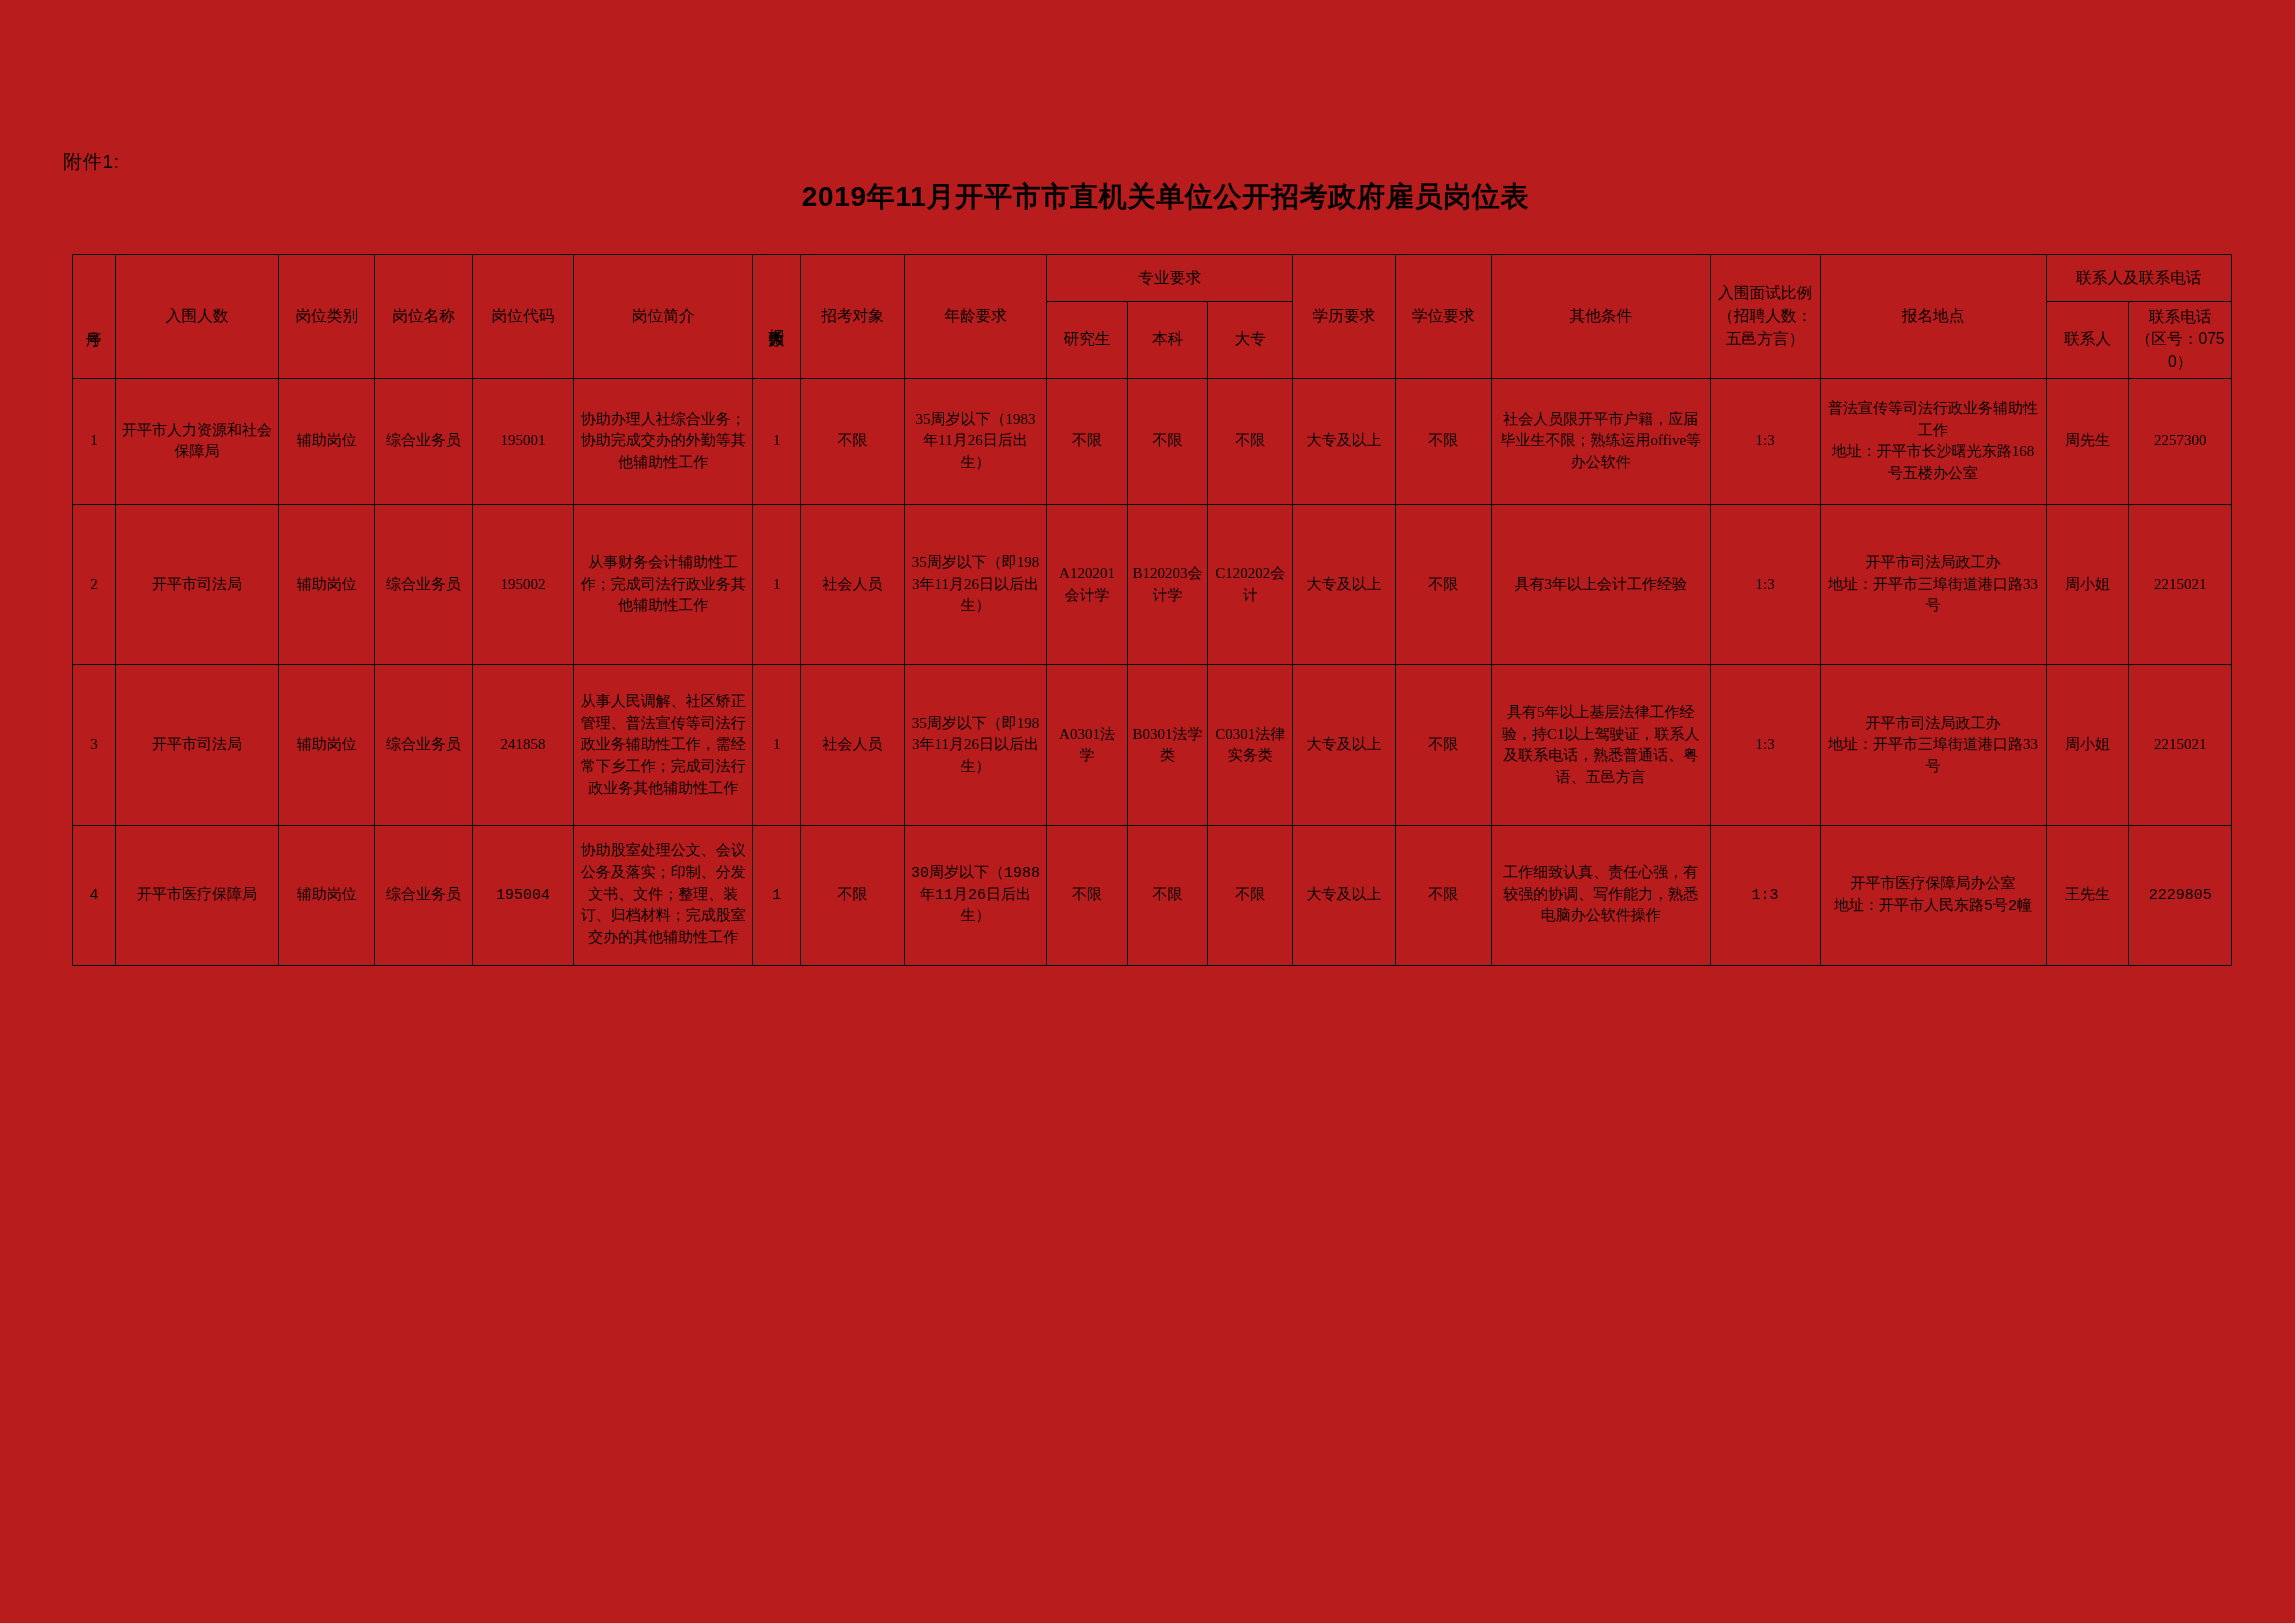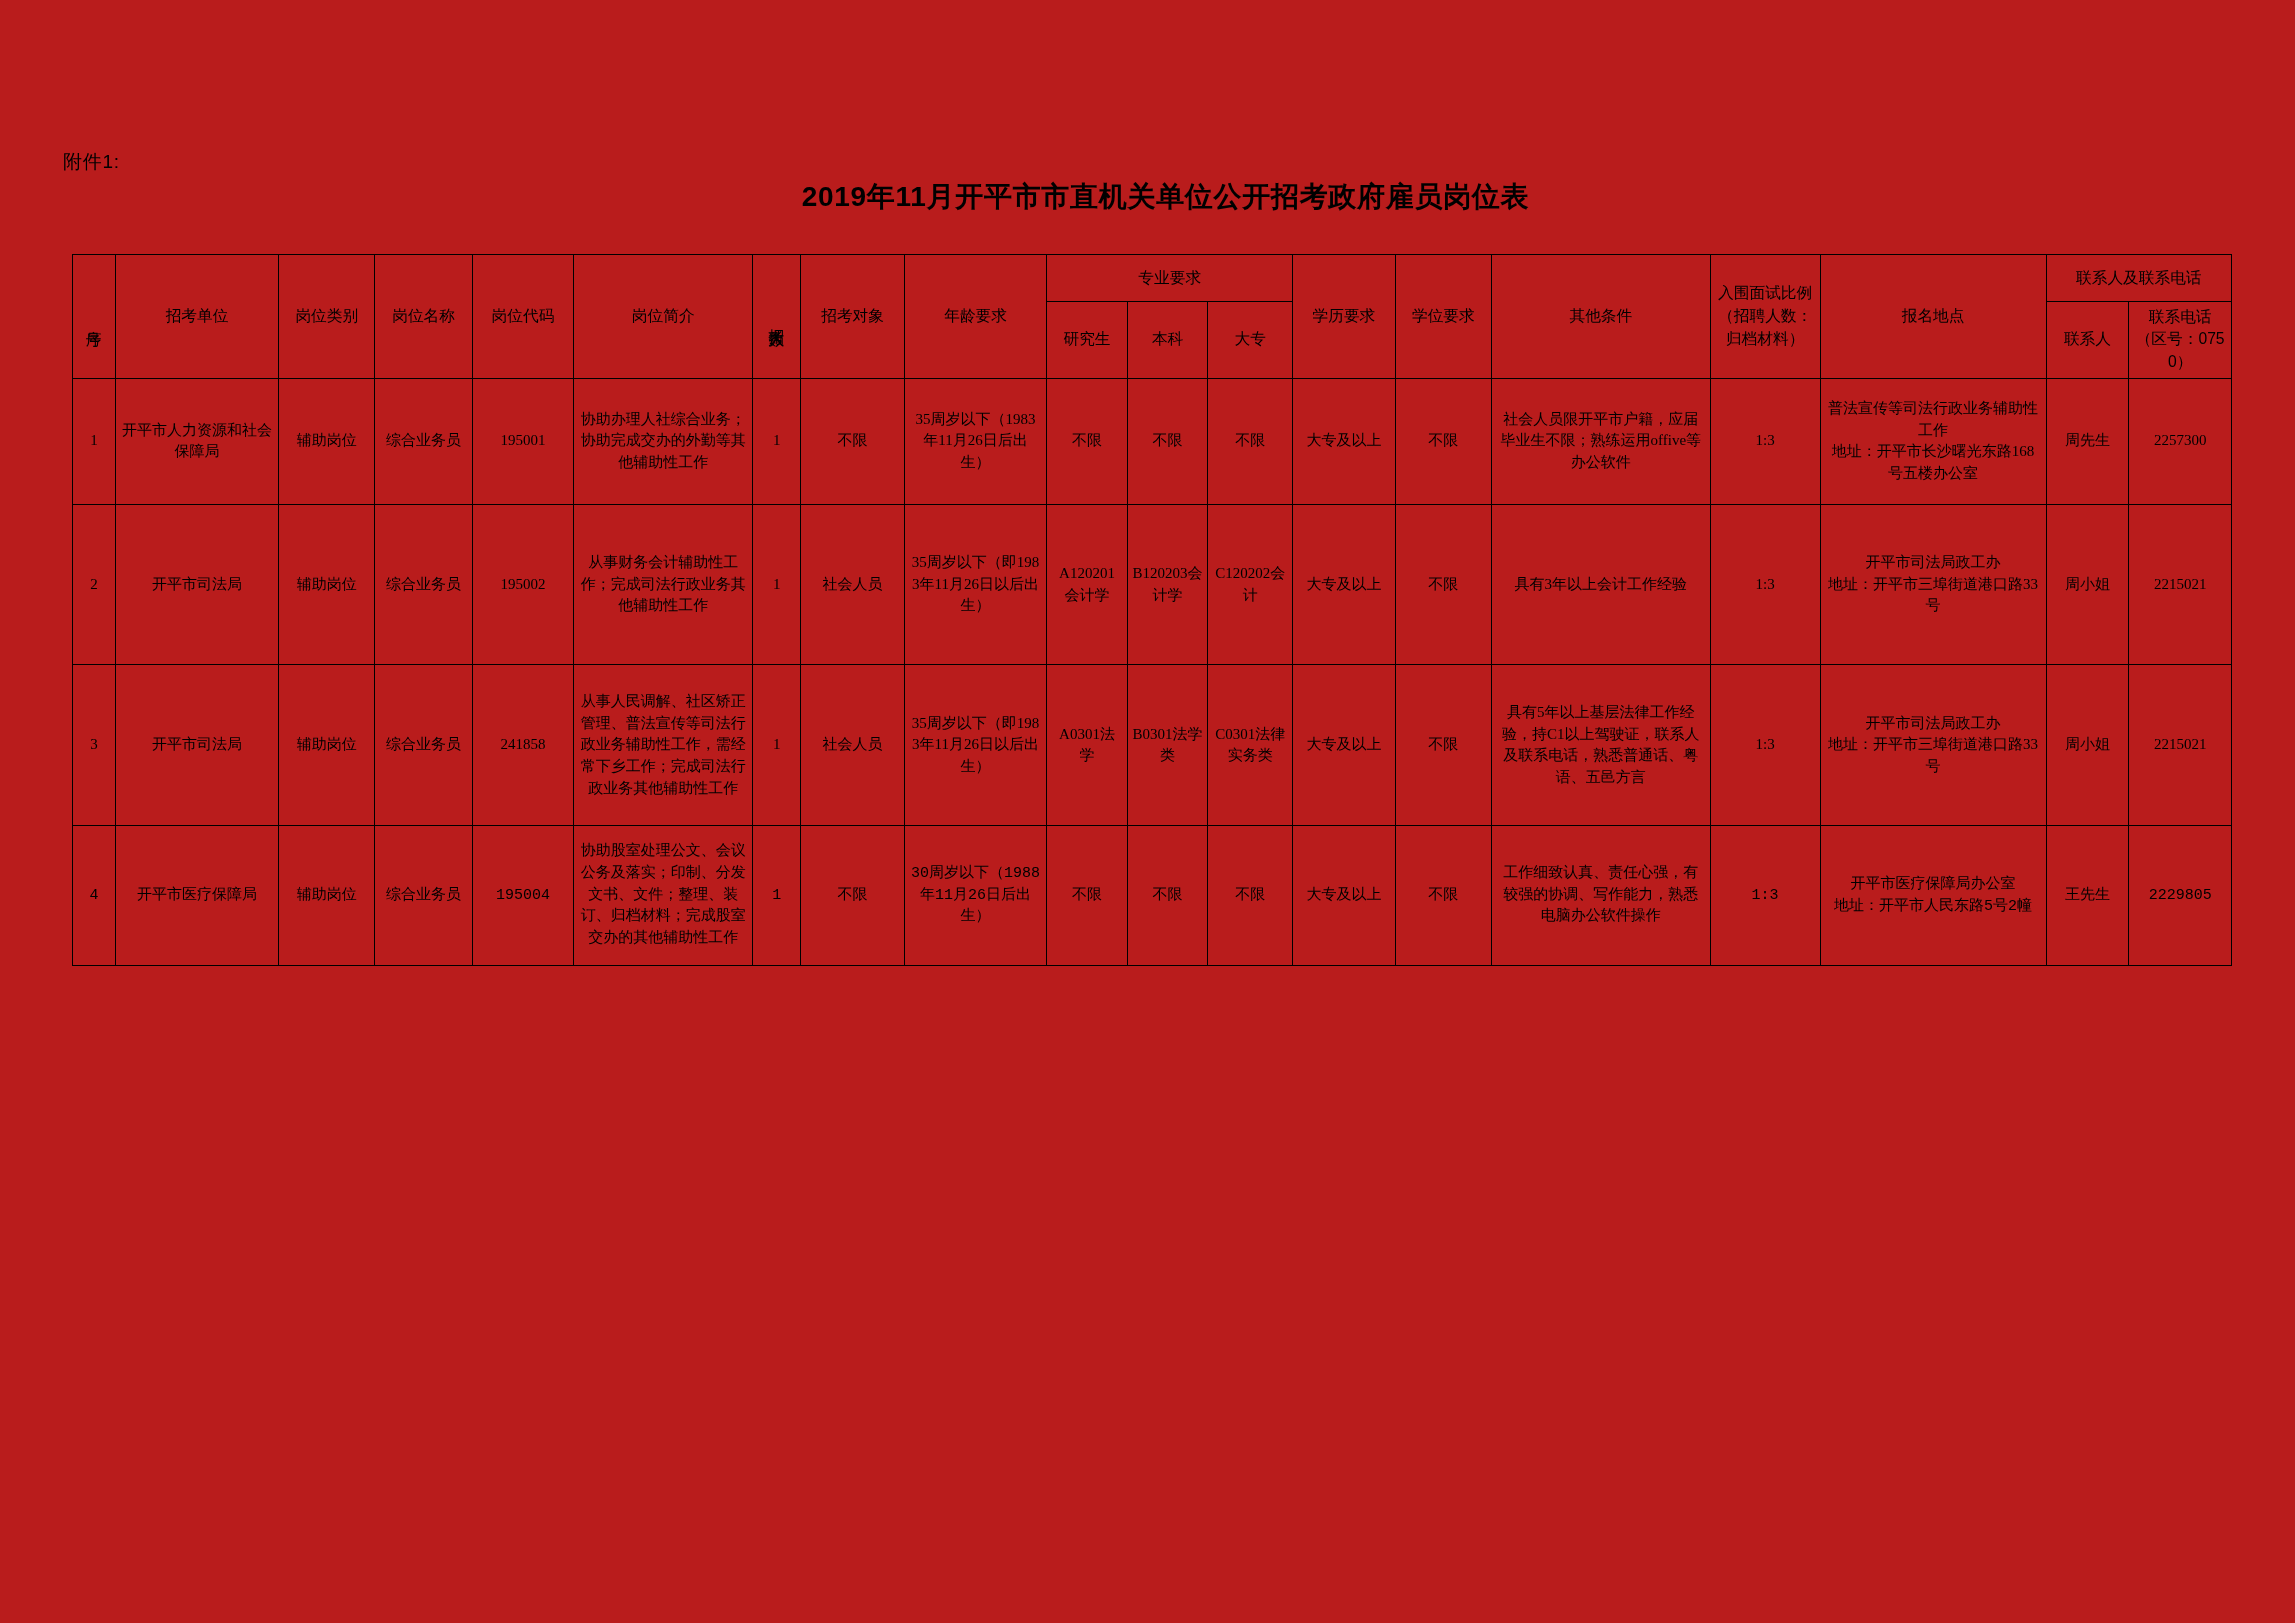--- a/index.html
+++ b/index.html
@@ -114,33 +114,33 @@
         <col style="width:92px">
         <col style="width:209px">
         <col style="width:105px">
         <col style="width:216px">
         <col style="width:79px">
         <col style="width:98px">
       </colgroup>
       <thead>
         <tr class="hdr-row1">
           <th rowspan="3"><span class="vert">序号</span></th>
-          <th rowspan="3">招考单位</th>
+          <th rowspan="3">入围人数</th>
           <th rowspan="3">岗位类别</th>
           <th rowspan="3">岗位名称</th>
           <th rowspan="3">岗位代码</th>
           <th rowspan="3">岗位简介</th>
           <th rowspan="3"><span class="vert">招考人数</span></th>
           <th rowspan="3">招考对象</th>
           <th rowspan="3">年龄要求</th>
           <th colspan="3">专业要求</th>
           <th rowspan="3">学历要求</th>
           <th rowspan="3">学位要求</th>
           <th rowspan="3">其他条件</th>
-          <th rowspan="3" class="small">入围面试比例（招聘人数：归档材料）</th>
+          <th rowspan="3" class="small">入围面试比例（招聘人数：五邑方言）</th>
           <th rowspan="3">报名地点</th>
           <th colspan="2">联系人及联系电话</th>
         </tr>
         <tr class="hdr-row2">
           <th rowspan="2">研究生</th>
           <th rowspan="2">本科</th>
           <th rowspan="2">大专</th>
           <th rowspan="2">联系人</th>
           <th rowspan="2" class="small">联系电话（区号：0750）</th>
         </tr>

